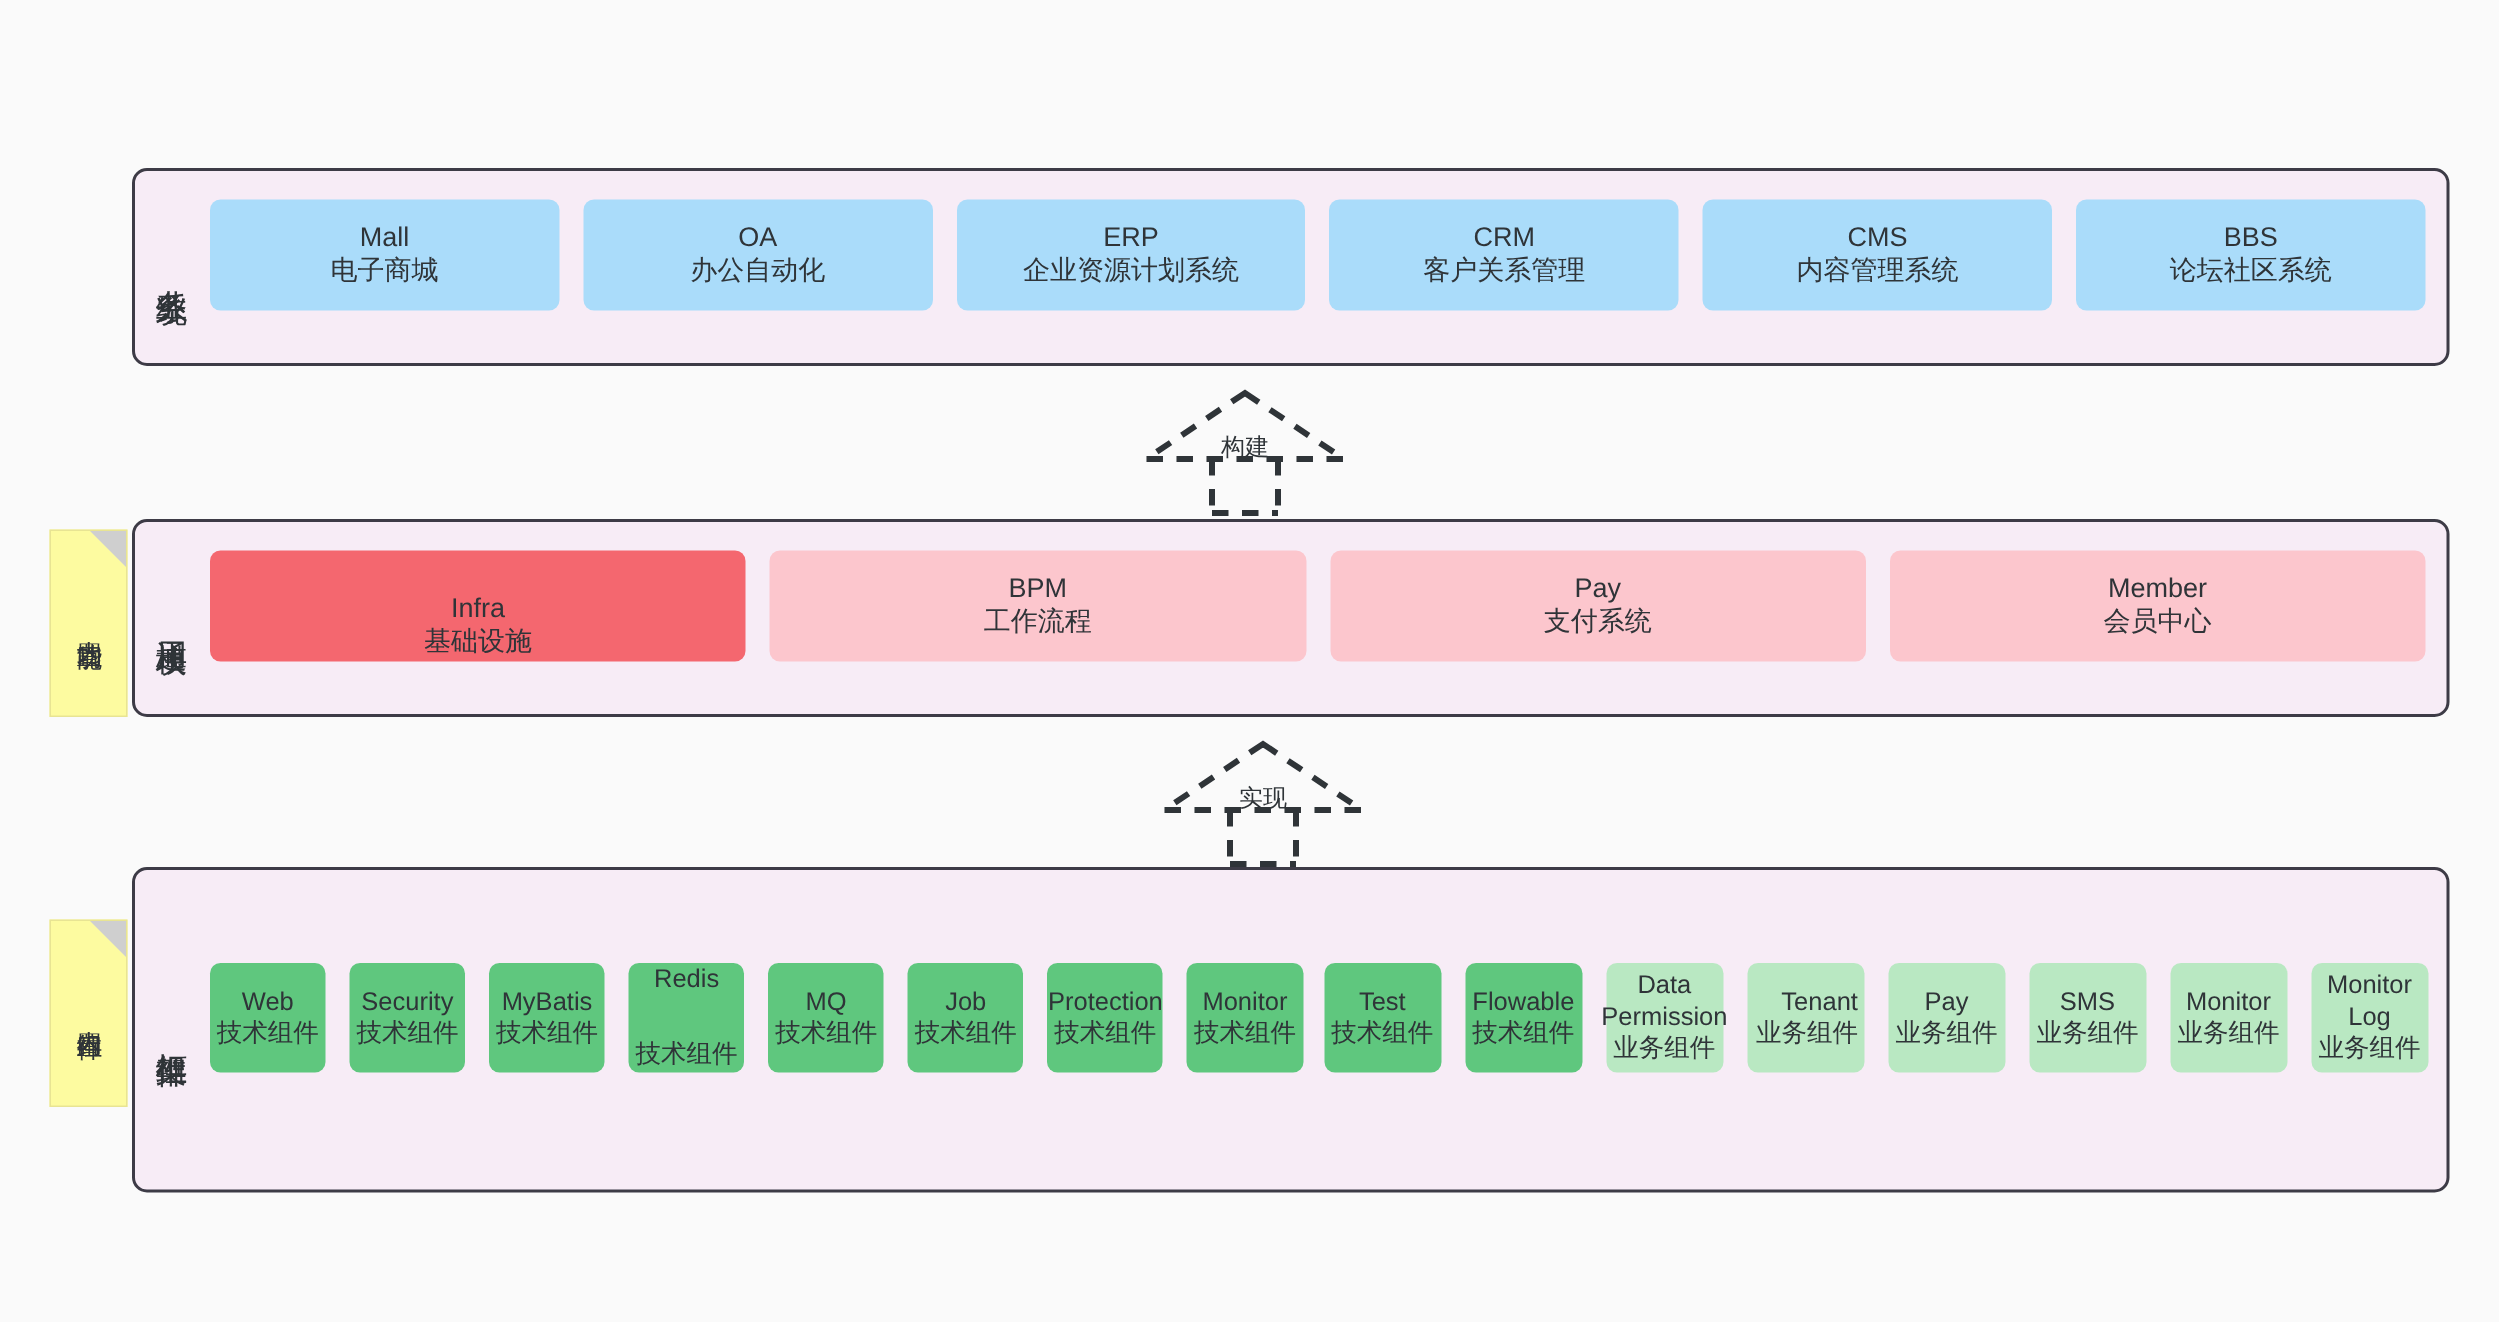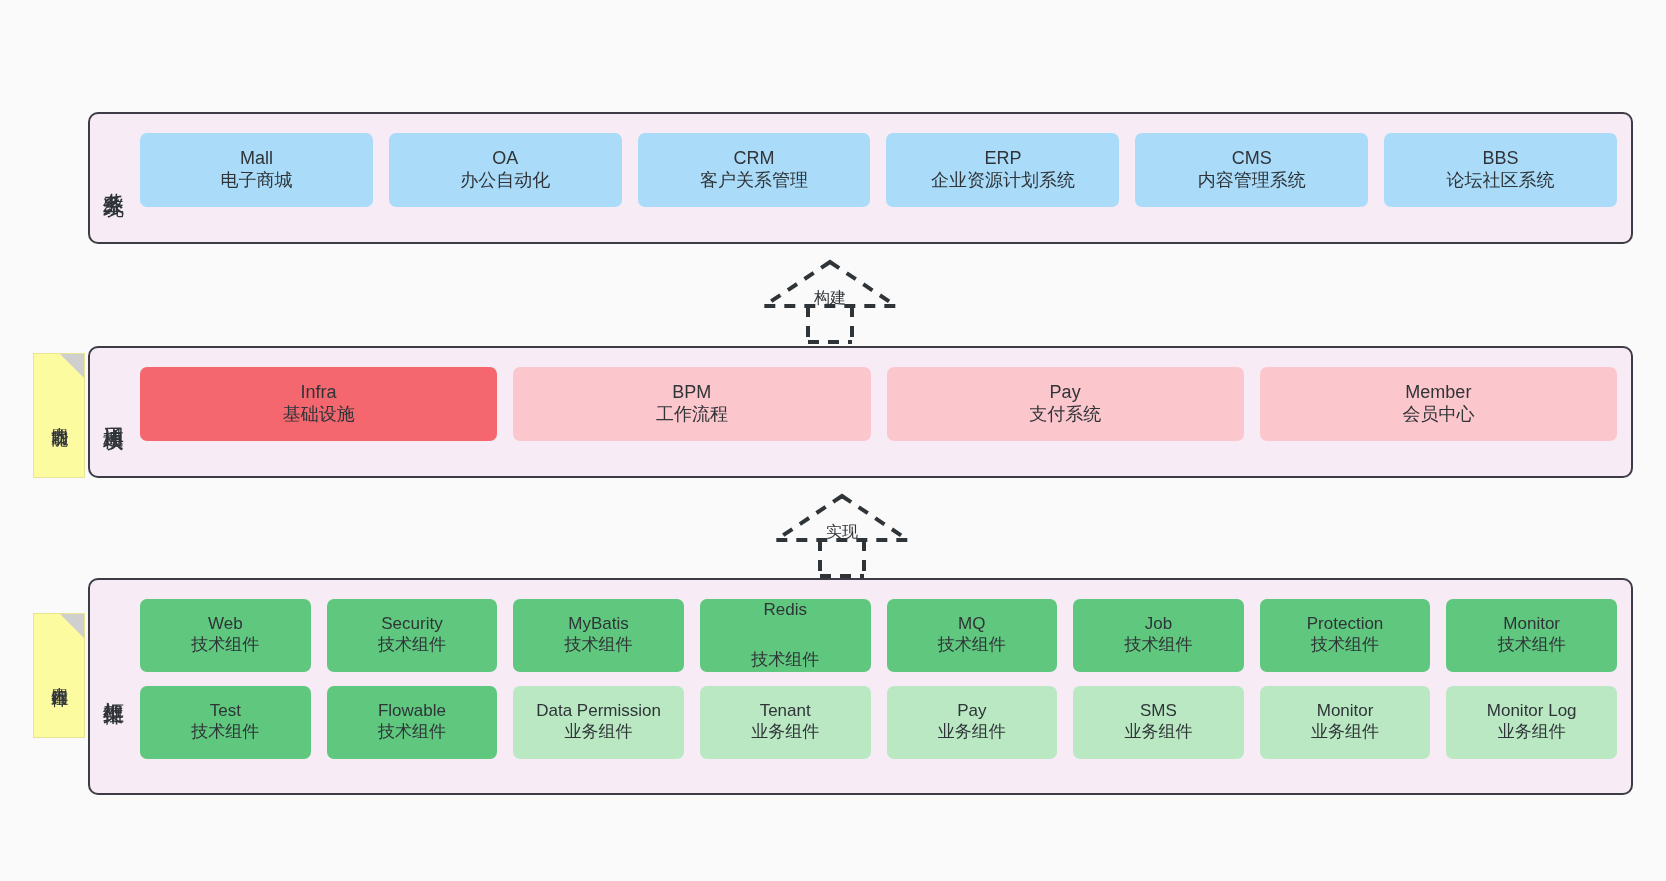--- a/index.html
+++ b/index.html
@@ -58,21 +58,20 @@
   }
 
   
   .cards-row {
     display: flex;
     gap: 16px;
     width: 100%;
   }
   .cards-grid {
     display: flex;
-    flex-direction: column;
     gap: 14px;
     width: 100%;
   }
 
   .card {
     flex: 1 1 0;
     min-width: 0;
     border-radius: 7px;
     height: 74px;
     display: flex;
@@ -155,27 +154,27 @@
           <span class="c-title">Mall</span>
           <span class="c-sub">电子商城</span>
         </div>
 
         <div class="card blue" style="background: rgb(170, 220, 250);">
           <span class="c-title">OA</span>
           <span class="c-sub">办公自动化</span>
         </div>
 
         <div class="card blue" style="background: rgb(170, 220, 250);">
+          <span class="c-title">ERP</span>
+          <span class="c-sub">企业资源计划系统</span>
+        </div>
+
+        <div class="card blue" style="background: rgb(170, 220, 250);">
           <span class="c-title">CRM</span>
           <span class="c-sub">客户关系管理</span>
-        </div>
-
-        <div class="card blue" style="background: rgb(170, 220, 250);">
-          <span class="c-title">ERP</span>
-          <span class="c-sub">企业资源计划系统</span>
         </div>
 
         <div class="card blue" style="background: rgb(170, 220, 250);">
           <span class="c-title">CMS</span>
           <span class="c-sub">内容管理系统</span>
         </div>
 
         <div class="card blue" style="background: rgb(170, 220, 250);">
           <span class="c-title">BBS</span>
           <span class="c-sub">论坛社区系统</span>
@@ -200,21 +199,21 @@
     <span>内置功能</span>
     <span class="fold"></span>
   </div>
 
   <div class="layer layer-common" style="left: 88px; top: 346px; width: 1545px; height: 132px; background: rgb(247, 236, 246); border-color: rgb(61, 59, 70);">
     <div class="layer-label">通用模块</div>
     <div class="layer-body">
       <div class="cards-row">
 
 
-        <div class="card red" style="background: rgb(244, 103, 111);">
+        <div class="card red" style="background: rgb(244, 103, 111); justify-content: flex-end;">
           <span class="c-title">Infra</span>
           <span class="c-sub">基础设施</span>
         </div>
 
         <div class="card pink" style="background: rgb(252, 198, 205);">
           <span class="c-title">BPM</span>
           <span class="c-sub">工作流程</span>
         </div>
 
         <div class="card pink" style="background: rgb(252, 198, 205);">
@@ -292,21 +291,21 @@
             <span class="c-sub">技术组件</span>
           </div>
           <div class="card green-dark" style="background: rgb(95, 199, 126);">
             <span class="c-title">Flowable</span>
             <span class="c-sub">技术组件</span>
           </div>
           <div class="card green-light" style="background: rgb(185, 232, 194);">
             <span class="c-title">Data Permission</span>
             <span class="c-sub">业务组件</span>
           </div>
-          <div class="card green-light" style="background: rgb(185, 232, 194);">
+          <div class="card green-light" style="background: rgb(185, 232, 194); align-items: flex-end;">
             <span class="c-title">Tenant</span>
             <span class="c-sub">业务组件</span>
           </div>
           <div class="card green-light" style="background: rgb(185, 232, 194);">
             <span class="c-title">Pay</span>
             <span class="c-sub">业务组件</span>
           </div>
           <div class="card green-light" style="background: rgb(185, 232, 194);">
             <span class="c-title">SMS</span>
             <span class="c-sub">业务组件</span>

